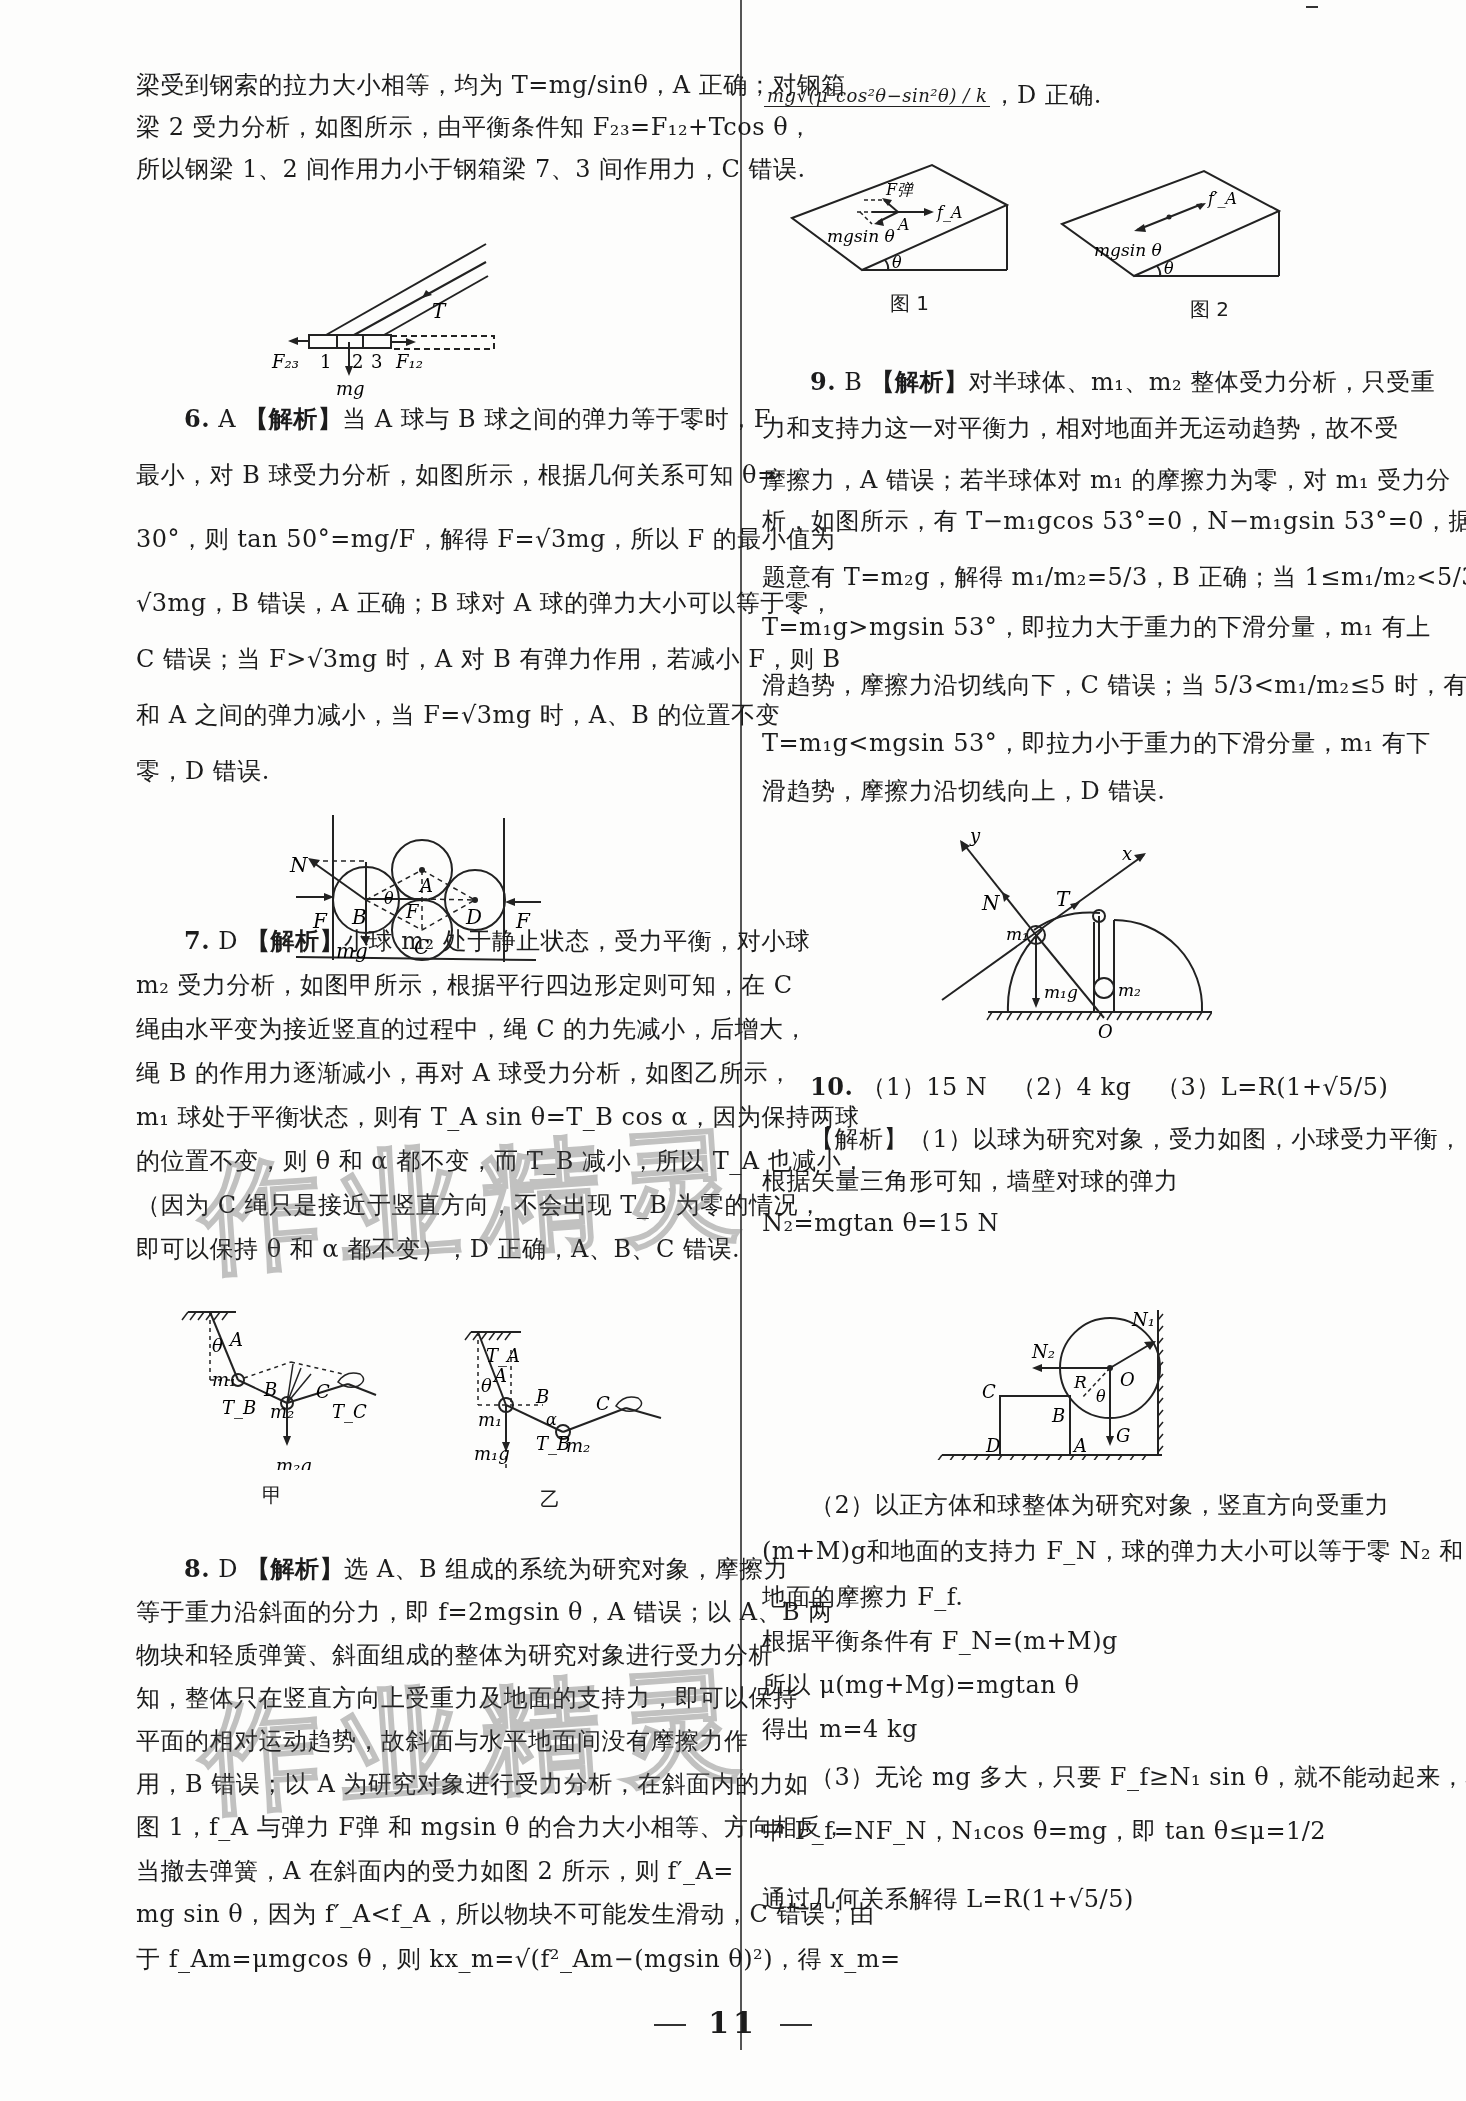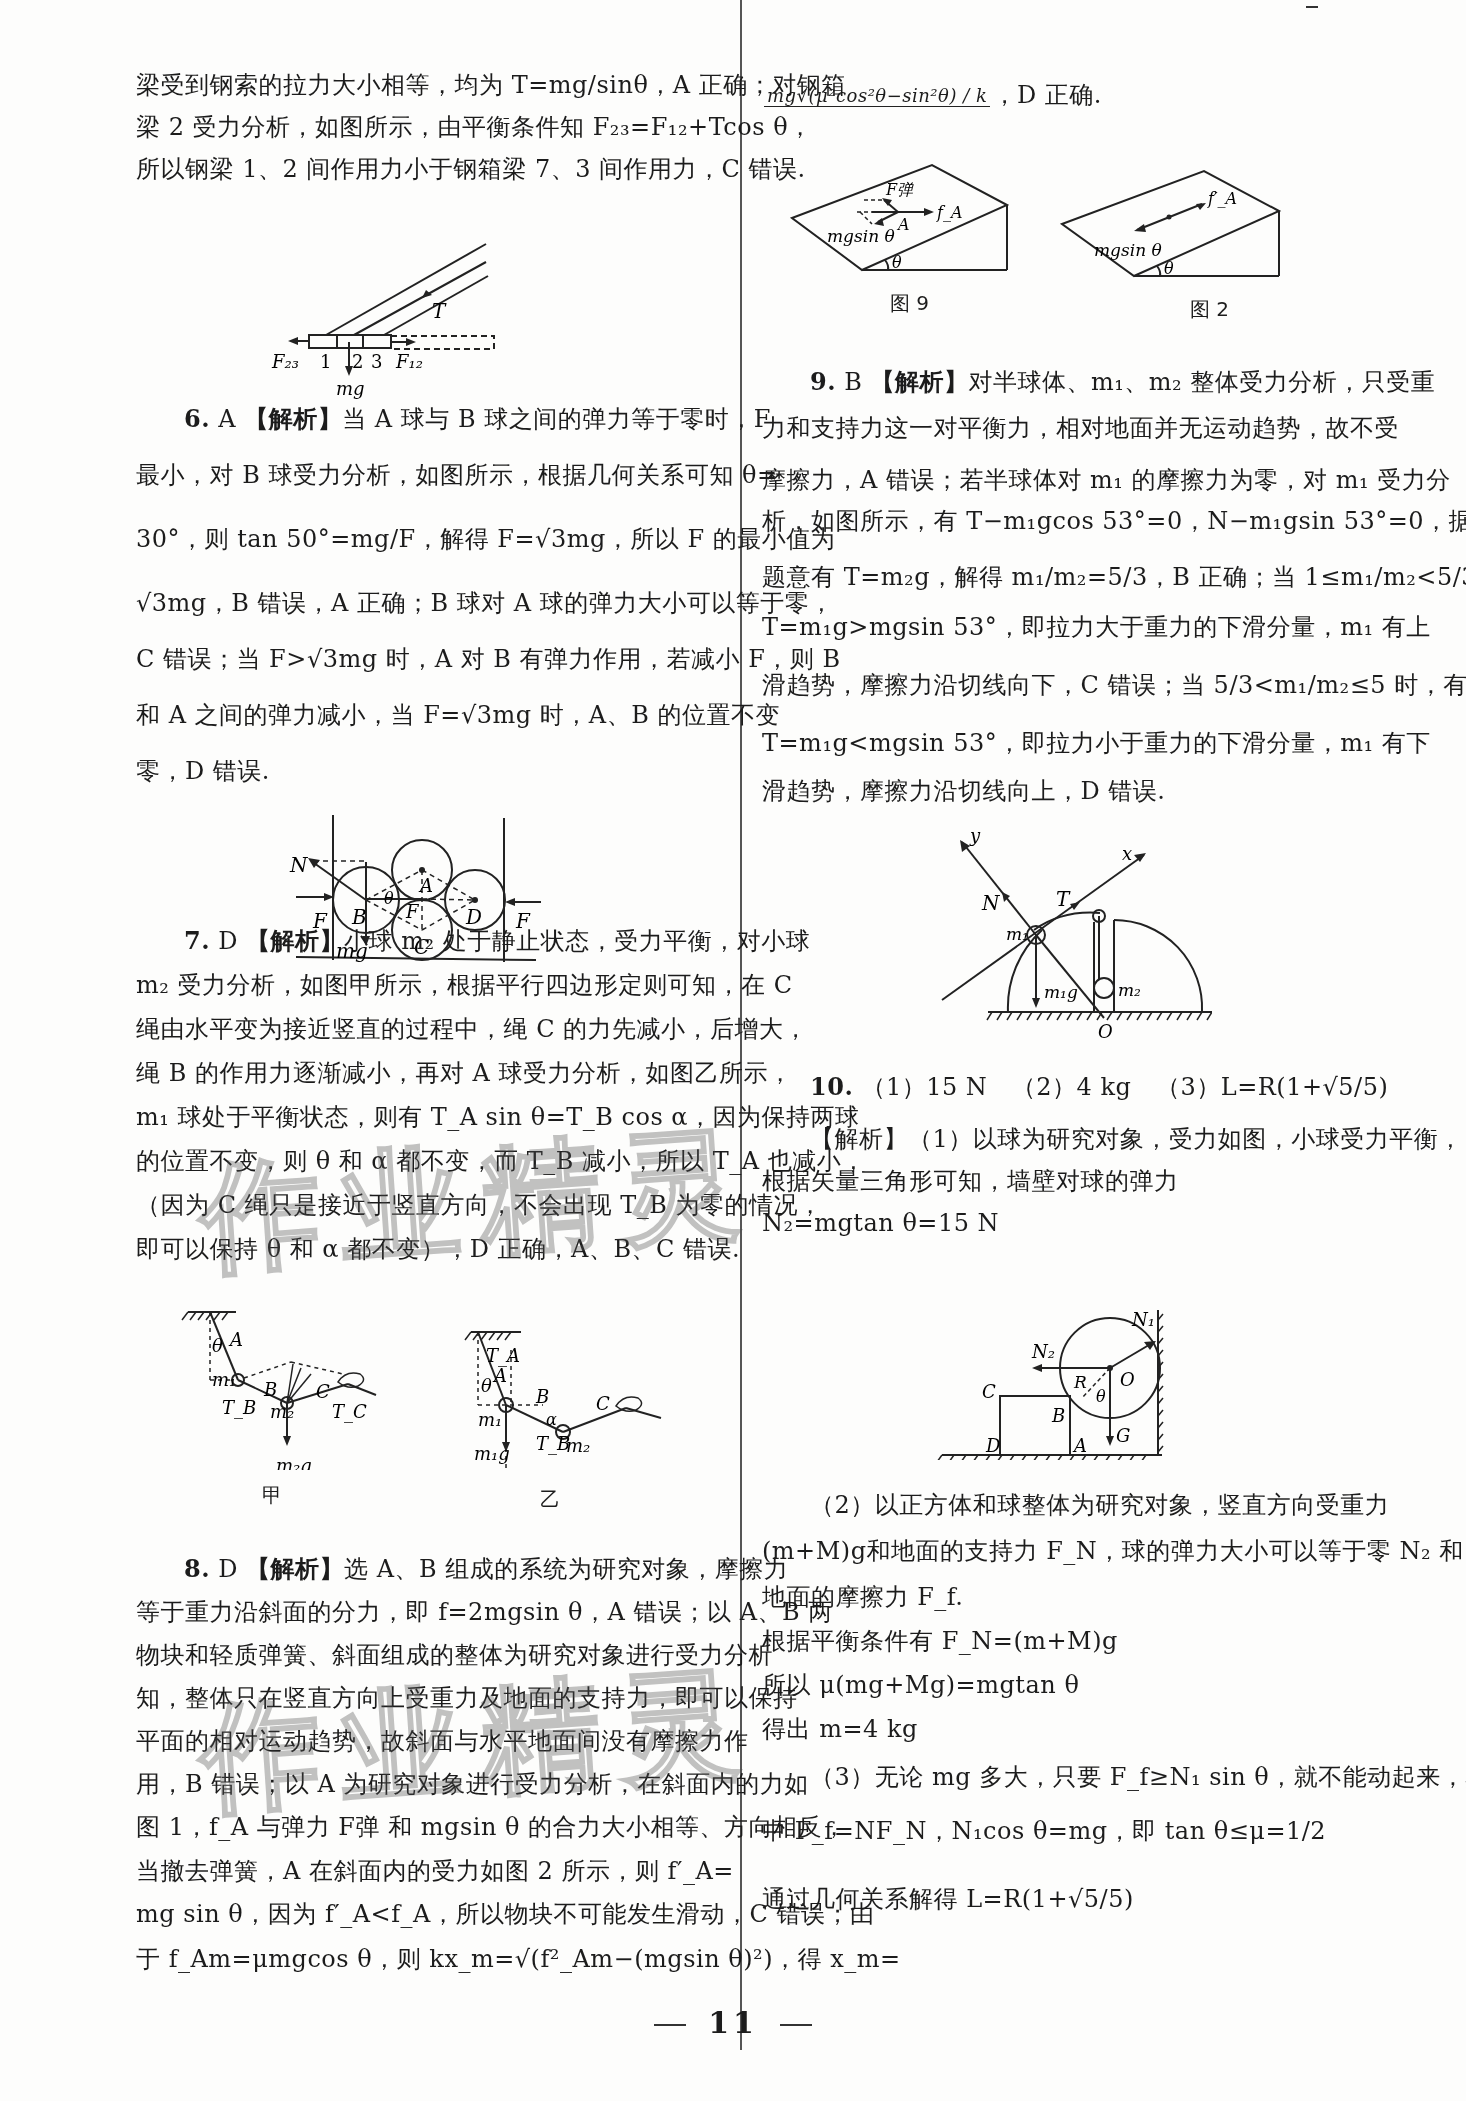--- a/index.html
+++ b/index.html
@@ -239,21 +239,21 @@
       <polygon points="152,52 142,48 142,56" fill="#222"></polygon>
       <polygon points="100,38 106,46 110,40" fill="#222"></polygon>
       <polygon points="92,64 100,58 102,66" fill="#222"></polygon>
       <text x="104" y="35" font-size="16" font-style="italic">F弹</text>
       <text x="155" y="58" font-size="16" font-style="italic">f_A</text>
       <text x="116" y="70" font-size="16" font-style="italic">A</text>
       <text x="45" y="82" font-size="17" font-style="italic">mgsin θ</text>
       <text x="110" y="108" font-size="16" font-style="italic">θ</text>
     </svg>
   </div>
-  <div class="fig-caption" style="left:128px;top:290px">图 9</div>
+  <div class="fig-caption" style="left:128px;top:290px">图 1</div>
 
   <div class="fig" style="left:290px;top:166px">
     <svg width="260" height="120" viewBox="0 0 260 120">
       <g stroke="#222" stroke-width="2" fill="none">
         <polygon points="10,58 152,5 227,45 82,110"></polygon>
         <line x1="82" y1="110" x2="227" y2="110"></line>
         <line x1="227" y1="45" x2="227" y2="110"></line>
         <path d="M105,100 q4,5 3,10"></path>
         <line x1="85" y1="64" x2="150" y2="38"></line>
       </g>

